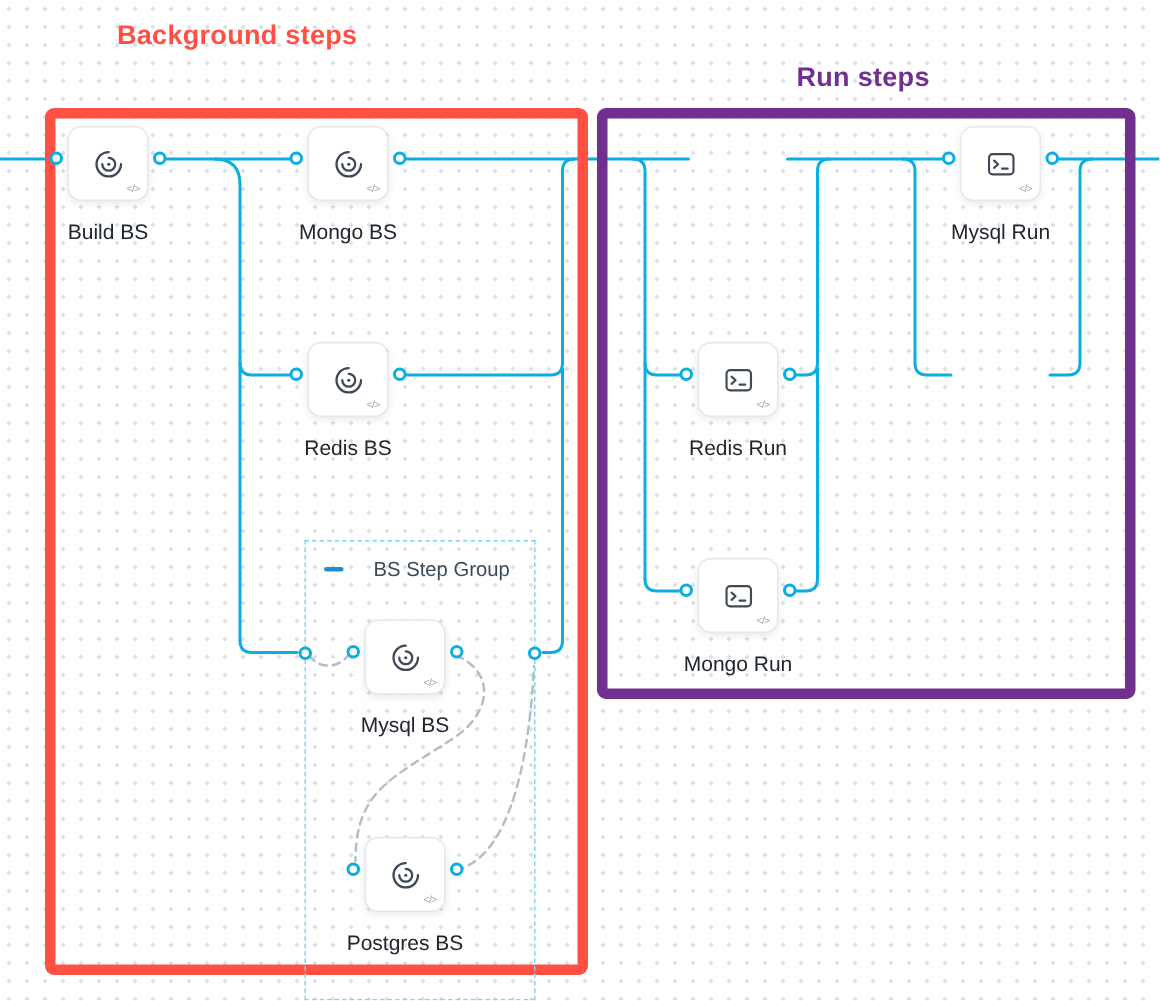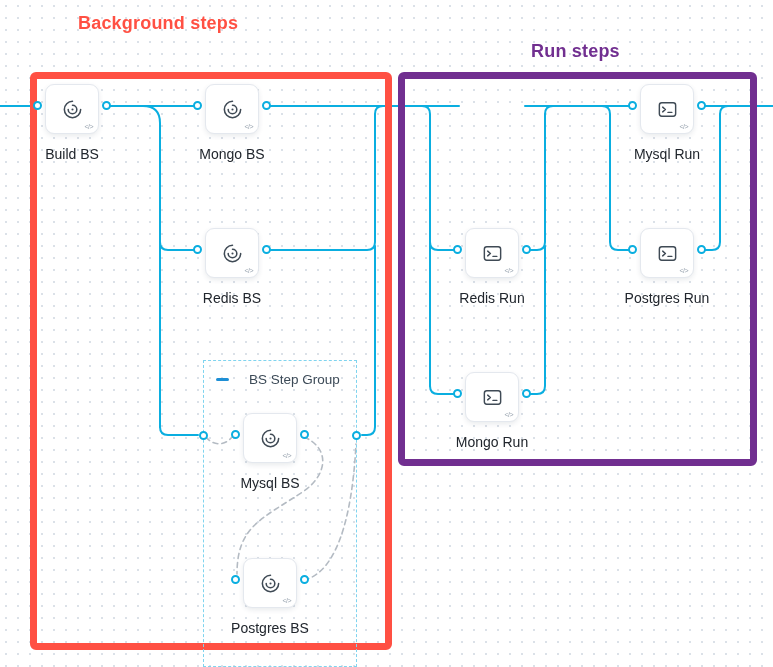--- a/index.html
+++ b/index.html
@@ -185,41 +185,28 @@
           <path d="M7 9.5 l2.8 2.5 -2.8 2.5"></path>
           <path d="M12.5 15 h4"></path>
       </svg>
       <span class="glyph">&lt;/&gt;</span>
     </div>
     <span class="port port-l"></span>
     <span class="port port-r"></span>
     <div class="label">Redis Run</div>
   </div>
 
-  <div class="node" style="left:640px;top:228px">
+
+  <div class="node" style="left:465px;top:372px">
     <div class="card">
       <svg class="step-icon" viewBox="0 0 24 24" width="23" height="23" fill="none" stroke="#3f4a55" stroke-width="1.5" stroke-linecap="round" stroke-linejoin="round">
         <rect x="3.5" y="5" width="17" height="14" rx="2.5"></rect>
           <path d="M7 9.5 l2.8 2.5 -2.8 2.5"></path>
           <path d="M12.5 15 h4"></path>
       </svg>
       <span class="glyph">&lt;/&gt;</span>
     </div>
     <span class="port port-l"></span>
     <span class="port port-r"></span>
-    <div class="label">Postgres Run</div>
-  </div>
-
-  <div class="node" style="left:465px;top:372px">
-    <div class="card">
-      <svg class="step-icon" viewBox="0 0 24 24" width="23" height="23" fill="none" stroke="#3f4a55" stroke-width="1.5" stroke-linecap="round" stroke-linejoin="round">
-        <rect x="3.5" y="5" width="17" height="14" rx="2.5"></rect>
-          <path d="M7 9.5 l2.8 2.5 -2.8 2.5"></path>
-          <path d="M12.5 15 h4"></path>
-      </svg>
-      <span class="glyph">&lt;/&gt;</span>
-    </div>
-    <span class="port port-l"></span>
-    <span class="port port-r"></span>
     <div class="label">Mongo Run</div>
   </div>
 
 </div>
 
 </body></html>

